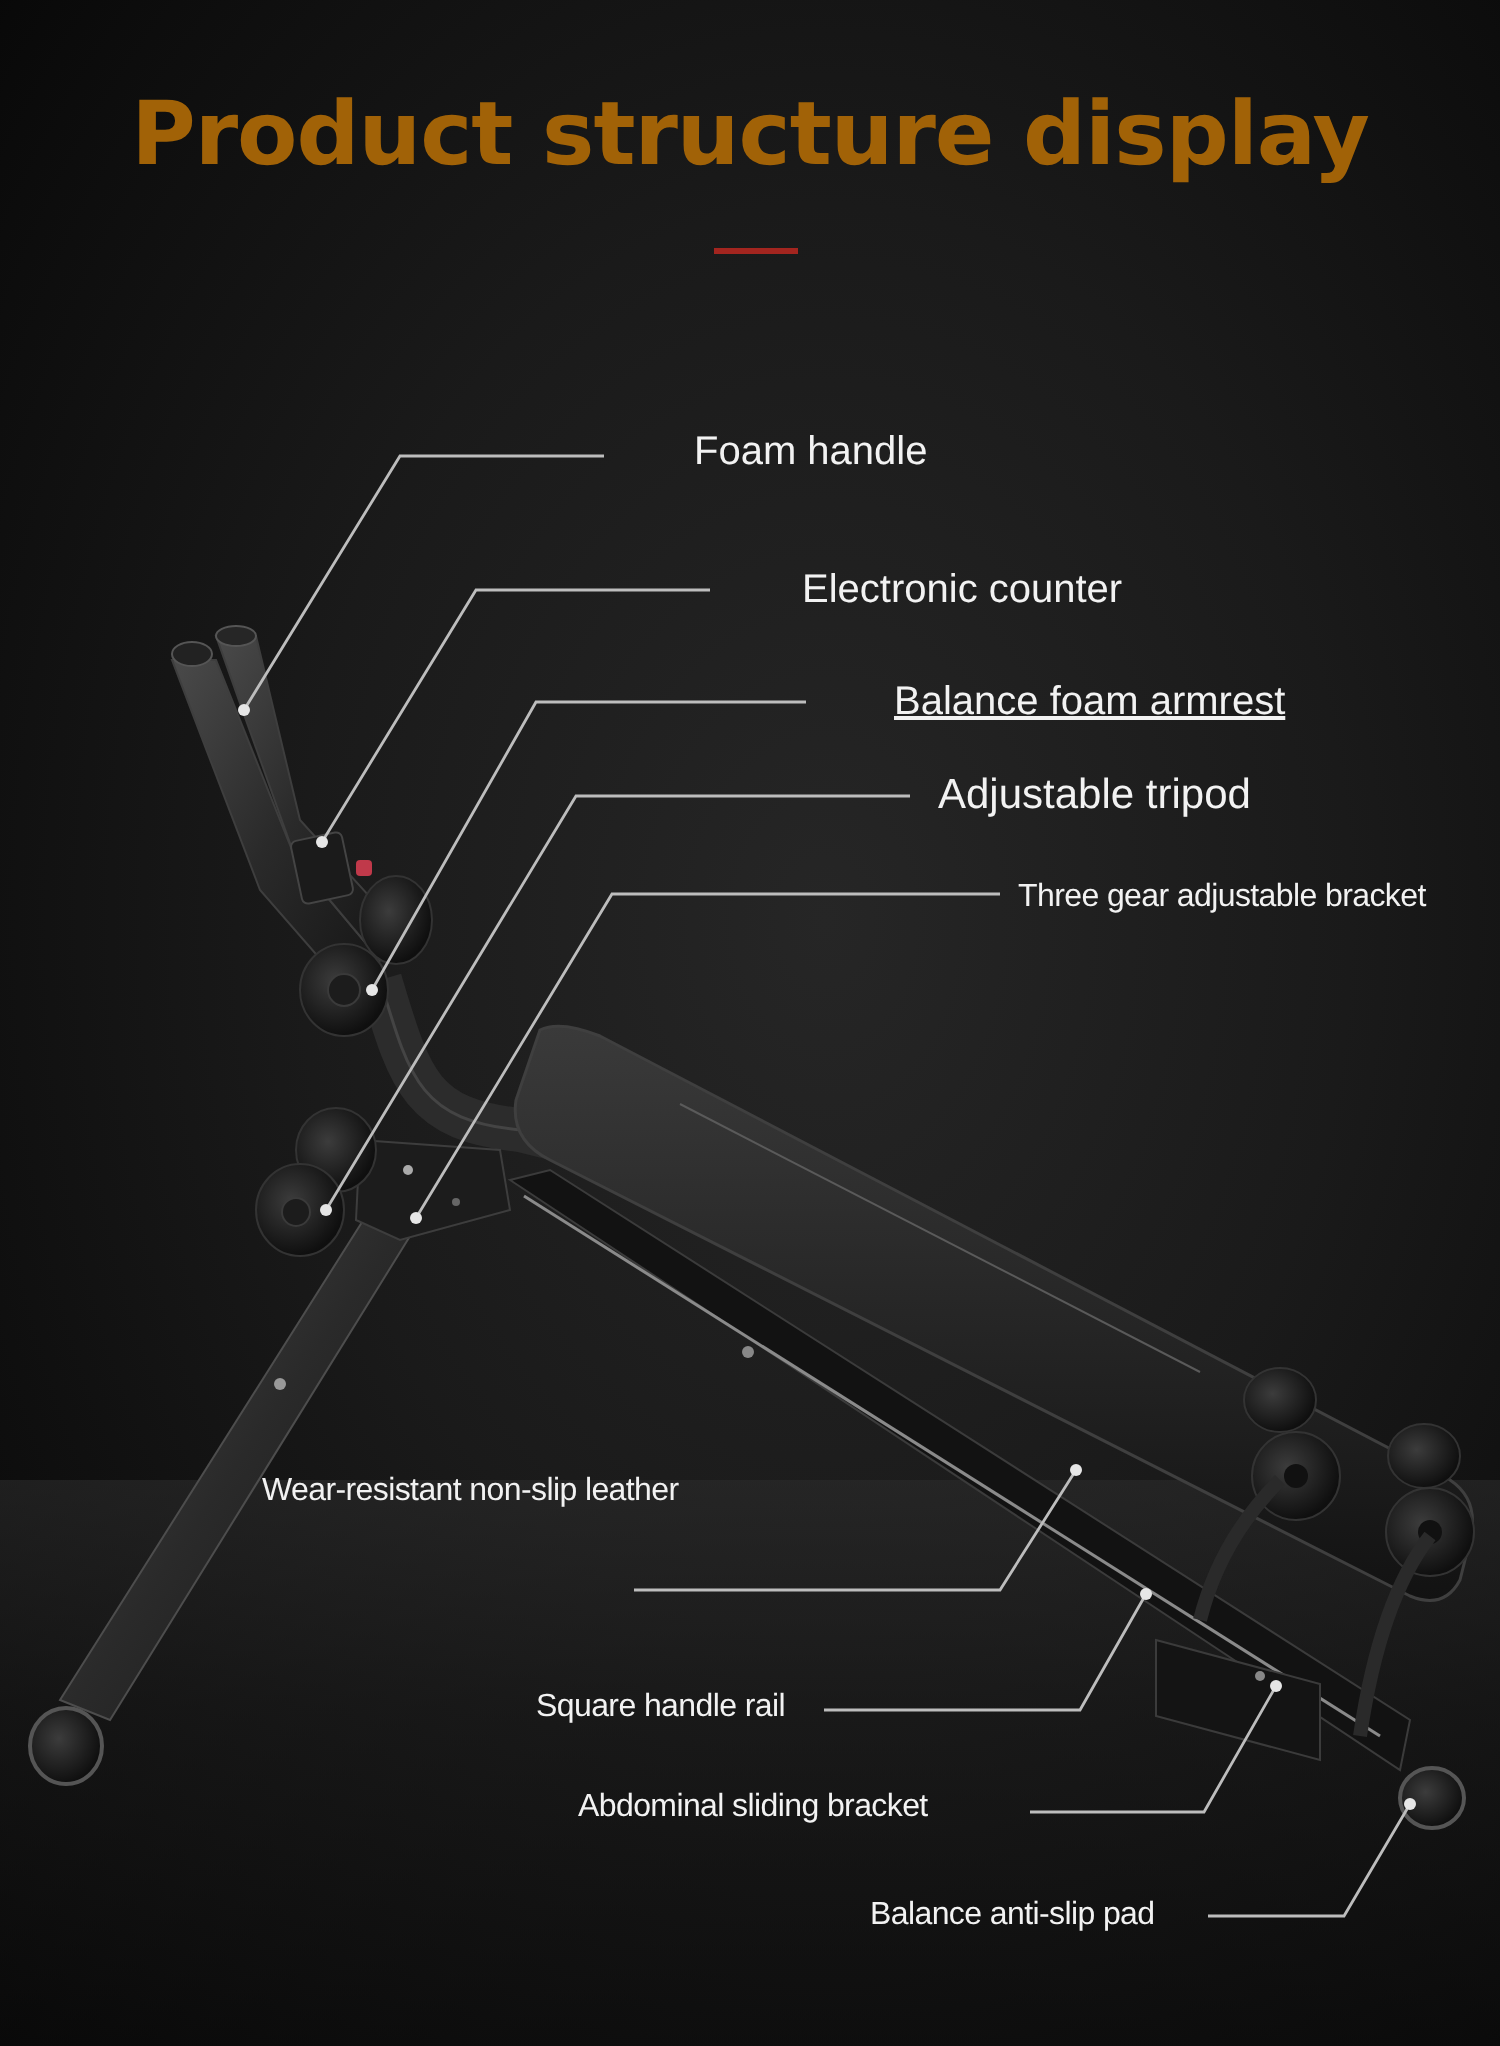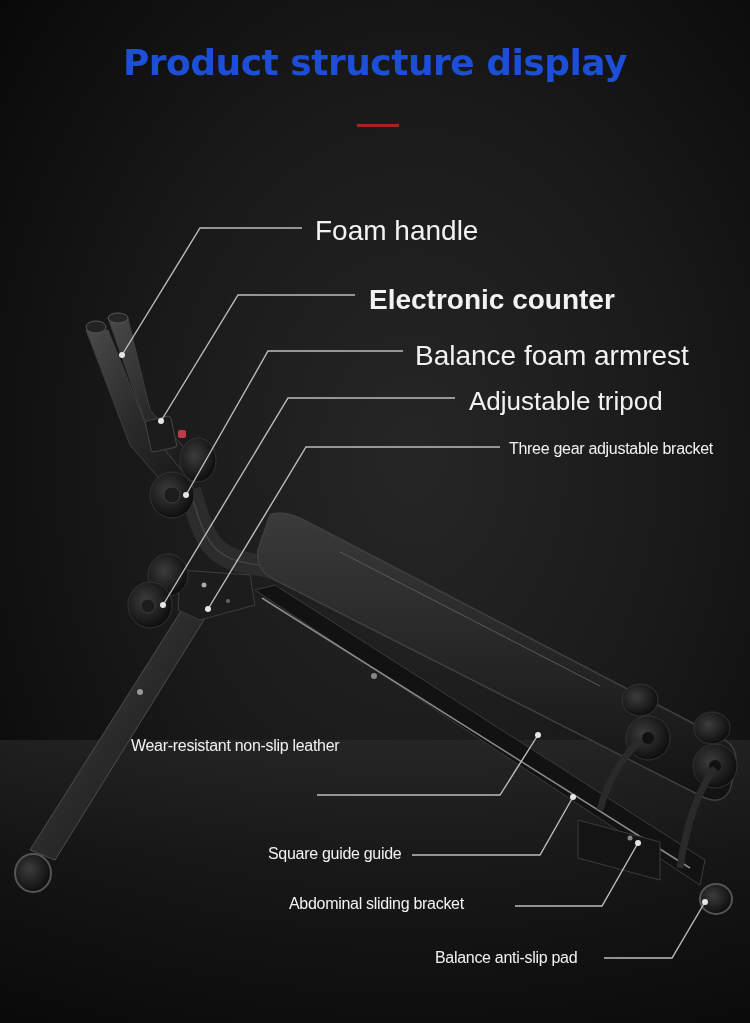--- a/index.html
+++ b/index.html
@@ -4,38 +4,38 @@
   <style>
     html, body { margin: 0; padding: 0; }
     body {
       width: 750px; height: 1023px; overflow: hidden;
       background: radial-gradient(ellipse at 55% 45%, #262626 0%, #1a1a1a 45%, #0d0d0d 80%, #050505 100%);
       position: relative;
       font-family: "Liberation Sans", sans-serif;
     }
     .title {
       position: absolute; left: 0; right: 0; top: 42px;
-      text-align: center; color: #1d4ed8;
+      text-align: center; color: #a16207;
       font-family: "DejaVu Sans", sans-serif;
-      font-weight: bold; font-size: 36px; letter-spacing: -0.5px;
+      font-weight: bold; font-size: 44px; letter-spacing: -0.5px;
     }
     .accent-bar {
       position: absolute; left: 357px; top: 124px; width: 42px; height: 3px; background: #a3251f;
     }
     .floor {
       position: absolute; left: 0; right: 0; top: 740px; height: 283px;
       background: linear-gradient(#2b2b2b 0%, #1a1a1a 40%, #0c0c0c 100%);
       opacity: 0.6;
     }
     svg.scene { position: absolute; left: 0; top: 0; }
     .label {
       position: absolute; color: #f2f2f2; white-space: nowrap;
     }
-    .l-lg { font-size: 26px; }
-    .l-md { font-size: 28px; }
+    .l-lg { font-size: 21px; }
+    .l-md { font-size: 20px; margin-left: 32px; }
     .l-sm { font-size: 16px; letter-spacing: -0.3px; }
   </style>
 </head>
 <body>
 
 <div class="floor"></div>
 
 <div class="title">Product structure display</div>
 <div class="accent-bar"></div>
 
@@ -127,20 +127,20 @@
     <circle cx="163" cy="605" r="3"></circle>
     <circle cx="208" cy="609" r="3"></circle>
     <circle cx="538" cy="735" r="3"></circle>
     <circle cx="573" cy="797" r="3"></circle>
     <circle cx="638" cy="843" r="3"></circle>
     <circle cx="705" cy="902" r="3"></circle>
   </g>
 </svg>
 
 <div class="label l-md" style="left:315px; top:215px;">Foam handle</div>
-<div class="label l-md" style="left:369px; top:284px;font-weight:bold;">Electronic counter</div>
-<div class="label l-md" style="left:415px; top:340px;">Balance foam armrest</div>
+<div class="label l-md" style="left:369px; top:284px;">Electronic counter</div>
+<div class="label l-md" style="left:415px; top:340px;text-decoration:underline;">Balance foam armrest</div>
 <div class="label l-lg" style="left:469px; top:386px;">Adjustable tripod</div>
 <div class="label l-sm" style="left:509px; top:440px;">Three gear adjustable bracket</div>
 <div class="label l-sm" style="left:131px; top:737px;">Wear-resistant non-slip leather</div>
-<div class="label l-sm" style="left:268px; top:845px;">Square guide guide</div>
+<div class="label l-sm" style="left:268px; top:845px;">Square handle rail</div>
 <div class="label l-sm" style="left:289px; top:895px;">Abdominal sliding bracket</div>
 <div class="label l-sm" style="left:435px; top:949px;">Balance anti-slip pad</div>
 
 </body></html>

